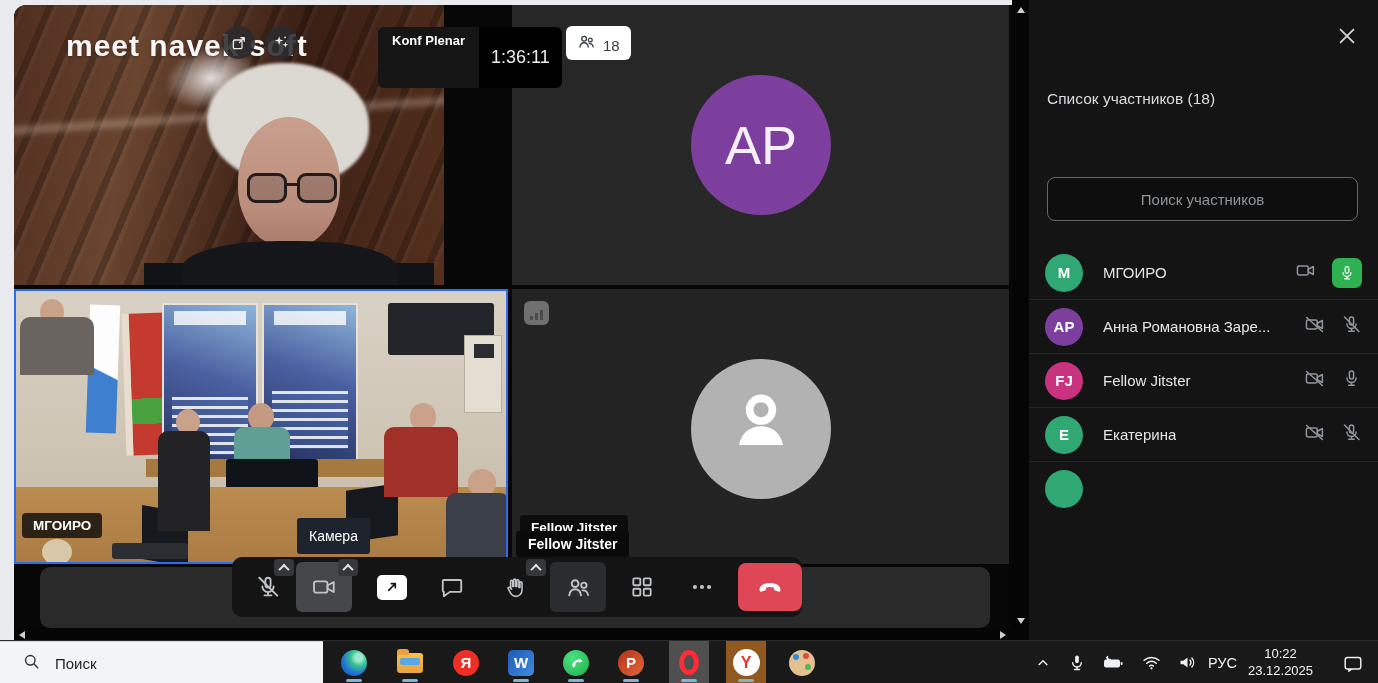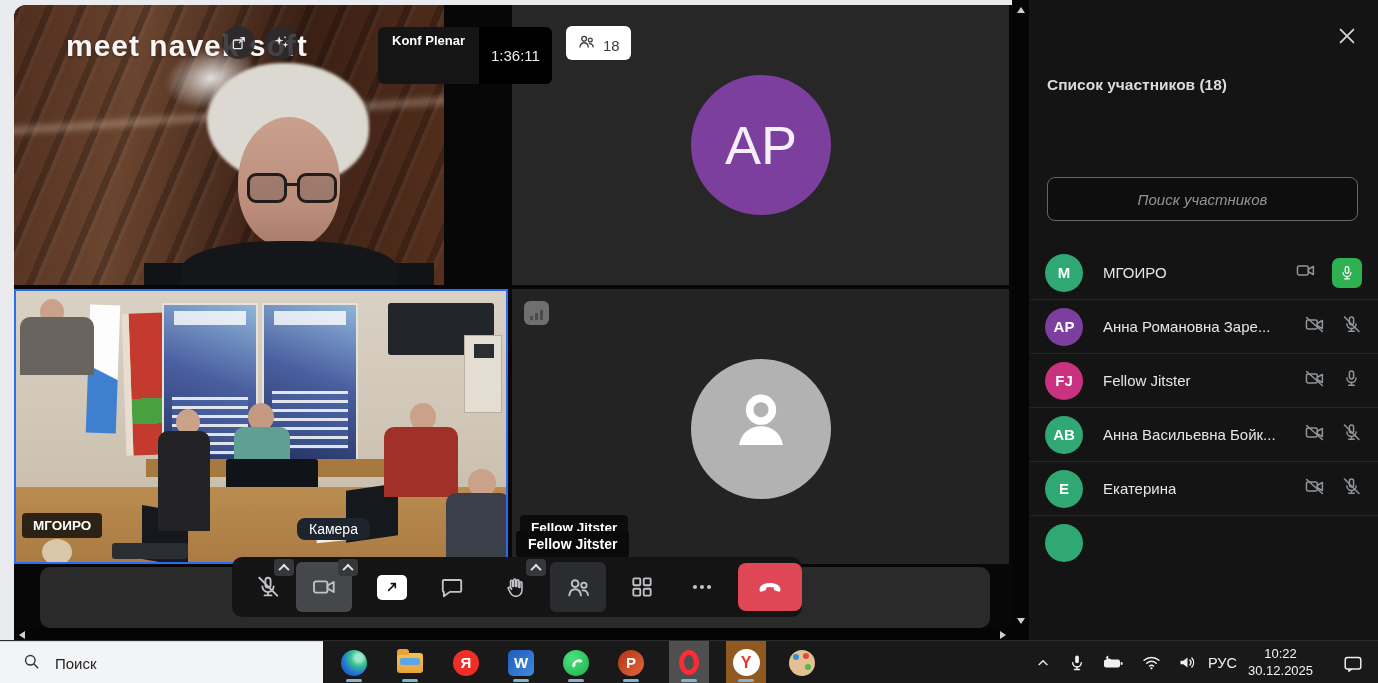--- a/index.html
+++ b/index.html
@@ -56,55 +56,55 @@
   .r-desk-back { position:absolute; left:130px; top:168px; width:250px; height:18px; background:#a5793f; }
   .r-desk { position:absolute; left:0; top:196px; width:494px; height:79px; background:linear-gradient(180deg,#bb8c50 0%,#a97a42 100%); }
   .r-mon { position:absolute; left:210px; top:168px; width:92px; height:66px; background:#101318; border-radius:3px; }
   .r-mon2 { position:absolute; left:330px; top:196px; width:52px; height:52px; background:#15181d; transform:skewY(-8deg); }
   .r-mon3 { position:absolute; left:126px; top:218px; width:46px; height:54px; background:#15181d; transform:skewY(10deg); }
   .r-kb { position:absolute; left:96px; top:252px; width:76px; height:16px; background:#2a2d31; border-radius:3px; }
   .r-paper { position:absolute; left:300px; top:236px; width:46px; height:14px; background:#f1ede4; transform:rotate(-6deg); }
   .head { position:absolute; border-radius:50%; background:#caa189; }
   .torso { position:absolute; border-radius:10px 10px 0 0; }
 
-  .label-tip { position:absolute; background:#1e242e; color:#fff; font-size:14px; padding:3px 12px; border-radius:8px; z-index:30; }
+  .label-tip { position:absolute; background:#1e242e; color:#fff; font-size:14px; padding:10px 12px; border-radius:3px; z-index:30; }
   .ft-label { position:absolute; background:#0a0a0a; color:#fff; font-size:14px; font-weight:700; padding:5px 12px; border-radius:3px; z-index:25; }
 
   
   .apron { position:absolute; left:26px; top:562px; width:950px; height:61px; background:#2a2a2a; border-radius:10px; }
   .toolbar { position:absolute; left:218px; top:552px; width:570px; height:60px; background:#141414; border-radius:10px; z-index:20; }
   .tb-btn { position:absolute; top:6px; width:48px; height:48px; border-radius:6px; display:flex; align-items:center; justify-content:center; color:#c0c4c8; }
   .tb-box { background:#45474b; width:56px; height:50px; top:5px; }
   .tb-box2 { background:#2a2c2f; width:56px; height:50px; top:5px; }
   .tb-chip { position:absolute; top:2px; width:20px; height:17px; background:#35373b; border-radius:4px; display:flex; align-items:center; justify-content:center; z-index:2; }
   .chev-up { width:8px; height:8px; border-left:2px solid #dfe2e5; border-top:2px solid #dfe2e5; transform:rotate(45deg) translate(1px,1px); }
   .tb-hang { position:absolute; left:506px; top:6px; width:64px; height:48px; background:#e04756; border-radius:8px; display:flex; align-items:center; justify-content:center; color:#fff; }
   .share-tile { width:30px; height:25px; background:#fff; border-radius:5px; display:flex; align-items:center; justify-content:center; color:#141414; }
 
   
   .subject-wrap { position:absolute; left:364px; top:22px; display:flex; z-index:15; }
   .subject { background:#151515; color:#fff; font-size:13px; font-weight:700; padding:6px 14px; border-radius:6px 0 0 6px; }
-  .timerseg { background:#000; color:#ececec; font-size:15px; padding:20px 12px; border-radius:0 6px 6px 0; }
+  .timerseg { background:#000; color:#ececec; font-size:18px; padding:20px 12px; border-radius:0 6px 6px 0; }
   .count-pill { position:absolute; left:552px; top:21px; background:#fff; border-radius:6px; display:flex; align-items:flex-end; gap:7px; padding:6px 11px; color:#3c4043; font-size:15px; z-index:15; }
 
   
   .vscroll { position:absolute; left:1012px; top:0; width:17px; height:640px; background:#050505; }
   .hscroll { position:absolute; left:14px; top:628px; width:998px; height:12px; background:#050505; }
   .tri { position:absolute; width:0; height:0; }
   .tri.up { left:5px; top:7px; border-left:4px solid transparent; border-right:4px solid transparent; border-bottom:6px solid #cfcfcf; }
   .tri.down { left:5px; top:618px; border-left:4px solid transparent; border-right:4px solid transparent; border-top:6px solid #cfcfcf; }
   .tri.left { left:5px; top:3px; border-top:4px solid transparent; border-bottom:4px solid transparent; border-right:6px solid #cfcfcf; }
   .tri.right { left:986px; top:3px; border-top:4px solid transparent; border-bottom:4px solid transparent; border-left:6px solid #cfcfcf; }
 
   
   .sidebar { position:absolute; left:1029px; top:0; width:349px; height:640px; background:#141414; overflow:hidden; }
   .sb-close { position:absolute; right:20px; top:25px; color:#cfd3d7; }
-  .sb-title { position:absolute; left:18px; top:76px; color:#d9dcdf; font-size:15.5px; font-weight:700; }
+  .sb-title { position:absolute; left:18px; top:90px; color:#d9dcdf; font-size:15.5px; font-weight:400; }
   .sb-invite { position:absolute; left:18px; top:117px; width:311px; height:43px; background:#2268e0; border:none; border-radius:8px; color:#fff; font-size:15.5px; font-weight:700; display:flex; align-items:center; justify-content:center; gap:10px; font-family:inherit; }
-  .sb-search { position:absolute; left:18px; top:177px; width:311px; height:44px; background:#0e0e0e; border:1px solid #62676c; border-radius:8px; color:#c9cdd1; font-size:15px; text-align:center; font-family:inherit;font-style:italic; }
+  .sb-search { position:absolute; left:18px; top:177px; width:311px; height:44px; background:#0e0e0e; border:1px solid #62676c; border-radius:8px; color:#c9cdd1; font-size:15px; text-align:center; font-family:inherit; }
   .sb-search::placeholder { color:#8f9499; }
   .plist { position:absolute; left:0; top:246px; width:349px; }
   .prow { position:relative; height:54px; display:flex; align-items:center; padding:0 16px; border-bottom:1px solid #262626; }
   .pav { width:38px; height:38px; border-radius:50%; display:flex; align-items:center; justify-content:center; color:#fff; font-size:15px; font-weight:700; flex:0 0 38px; }
   .pname { margin-left:20px; color:#e3e6e9; font-size:15px; white-space:nowrap; overflow:hidden; text-overflow:ellipsis; max-width:196px; }
   .picons { margin-left:auto; display:flex; align-items:center; gap:16px; color:#8f959b; }
   .mic-live { width:30px; height:30px; background:#2eb151; border-radius:7px; display:flex; align-items:center; justify-content:center; color:#fff; }
   .prow-partial { position:relative; height:54px; display:flex; align-items:center; padding:0 16px; }
 
   
@@ -463,32 +463,20 @@
         <span class="picons">
           <span><svg width="21" height="21">
                 <use href="#i-cam-off"></use>
               </svg></span>
           <span><svg width="21" height="21">
                 <use href="#i-mic"></use>
               </svg></span>
         </span>
       </div>
 
-      <div class="prow">
-        <span class="pav" style="background: rgb(47, 168, 116);">АВ</span>
-        <span class="pname">Анна Васильевна Бойк...</span>
-        <span class="picons">
-          <span><svg width="21" height="21">
-                <use href="#i-cam-off"></use>
-              </svg></span>
-          <span><svg width="21" height="21">
-                <use href="#i-mic-off"></use>
-              </svg></span>
-        </span>
-      </div>
 
 
       <div class="prow">
         <span class="pav" style="background: rgb(47, 168, 116);">Е</span>
         <span class="pname">Екатерина</span>
         <span class="picons">
           <span><svg width="21" height="21">
                 <use href="#i-cam-off"></use>
               </svg></span>
           <span><svg width="21" height="21">
@@ -596,21 +584,21 @@
         <span class="tray-ic">
           <svg width="21" height="21">
             <use href="#i-speaker"></use>
           </svg>
         </span>
       </div>
     <div class="tray lang" style="left:1208px">РУС</div>
     <div class="tray" style="left:1248px">
       <div class="clock">
         <div>10:22</div>
-        <div>30.12.2025</div>
+        <div>23.12.2025</div>
       </div>
     </div>
     <div class="tray" style="left:1338px">
         <span class="tray-ic">
           <svg width="22" height="22">
             <use href="#i-note"></use>
           </svg>
         </span>
       </div>
   </div>

